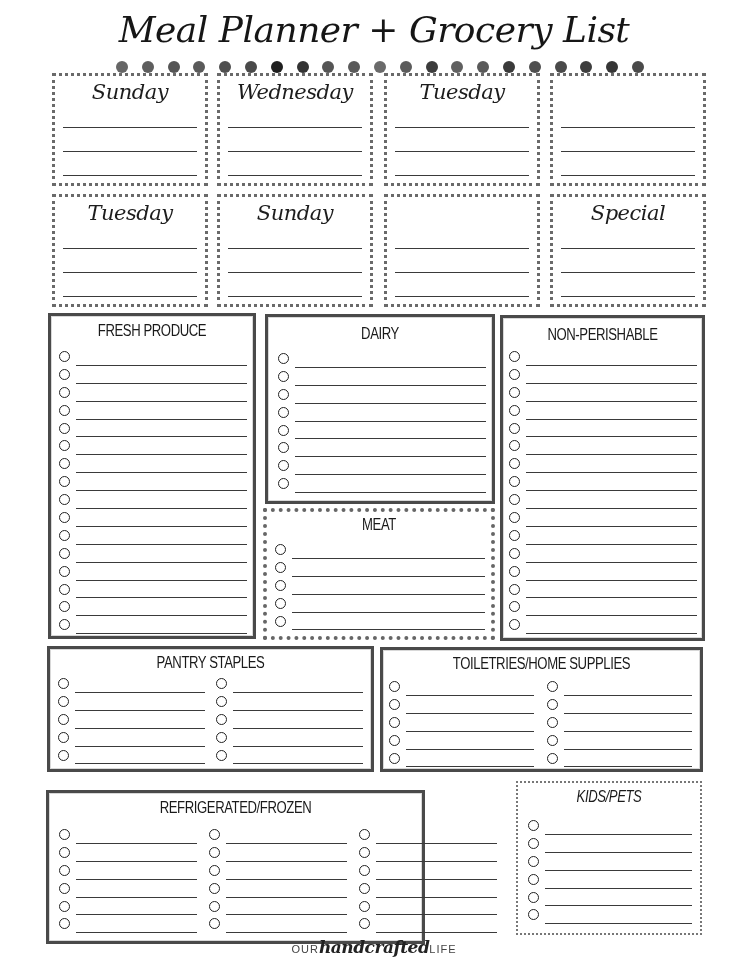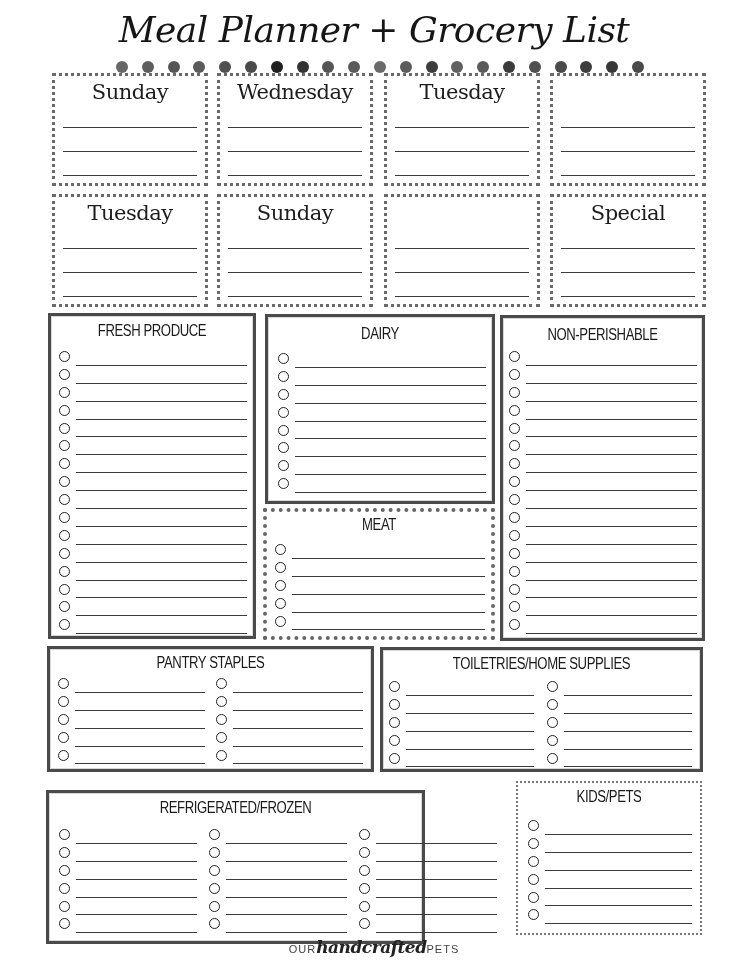--- a/index.html
+++ b/index.html
@@ -9,21 +9,21 @@
 
   .title { left: 0; width: 748px; top: 8px; text-align: center;
            font-family: "DejaVu Serif", serif; font-style: italic;
            font-size: 36px; letter-spacing: -0.5px; color: #161616; line-height: 44px; }
   .dots-row { left: 110px; top: 60px; width: 540px; height: 14px; display: flex;
               justify-content: space-between; align-items: center; padding: 0 6px; box-sizing: border-box; }
   .dot { width: 12px; height: 12px; border-radius: 50%; background: #555; }
 
   .daybox { border: 3px dotted #6a6a6a; background: #fff; }
   .day-title { position: absolute; left: 0; right: 0; top: 4px; text-align: center;
-               font-family: "DejaVu Serif", serif; font-size: 21px;
+               font-family: "DejaVu Serif", serif; font-style: italic; font-size: 21px;
                color: #1d1d1d; letter-spacing: -0.5px; }
   .day-line { position: absolute; left: 8px; right: 8px; height: 0; border-top: 1.5px solid #3a3a3a; }
 
   .gbox { border: 3px solid #4a4a4a; background: #fff; box-shadow: inset 0 0 0 1px #d8d8d8; }
   .gbox.dotted { border: 4px dotted #666; box-shadow: none; }
   .gbox.finedot { border: 2px dotted #777; box-shadow: none; }
   .g-title { position: absolute; left: 0; right: 0; text-align: center;
              font-family: "Liberation Sans Narrow", "Liberation Sans", sans-serif;
              font-size: 16px; letter-spacing: -0.5px; color: #1a1a1a;
              transform: scaleX(0.82); transform-origin: center; font-weight: normal; }
@@ -503,21 +503,21 @@
           <span class="uline"></span>
         </div>
         <div class="item">
           <span class="circle"></span>
           <span class="uline"></span>
         </div>
       </div>
     </div>
 </div>
 
-<div class="abs gbox finedot" style="left:516px;top:781px;width:186px;height:154px;">
+<div class="abs gbox finedot" style="left:516px;top:781px;width:186px;height:154px;font-style:italic;">
   <div class="g-title" style="top:5px">KIDS/PETS</div>
   <div class="col" style="left:10px;top:36px;width:164px;">
       <div style="position: absolute; top: 0px; left: 0px; width: 164px;">
         <div class="item">
           <span class="circle"></span>
           <span class="uline"></span>
         </div>
         <div class="item">
           <span class="circle"></span>
           <span class="uline"></span>
@@ -536,14 +536,14 @@
         </div>
         <div class="item">
           <span class="circle"></span>
           <span class="uline"></span>
         </div>
       </div>
     </div>
 </div>
 
 <div class="abs footer">
-  <span>OUR</span><span class="script">handcrafted</span><span>PETS</span>
+  <span>OUR</span><span class="script">handcrafted</span><span>LIFE</span>
 </div>
 
 </body></html>

